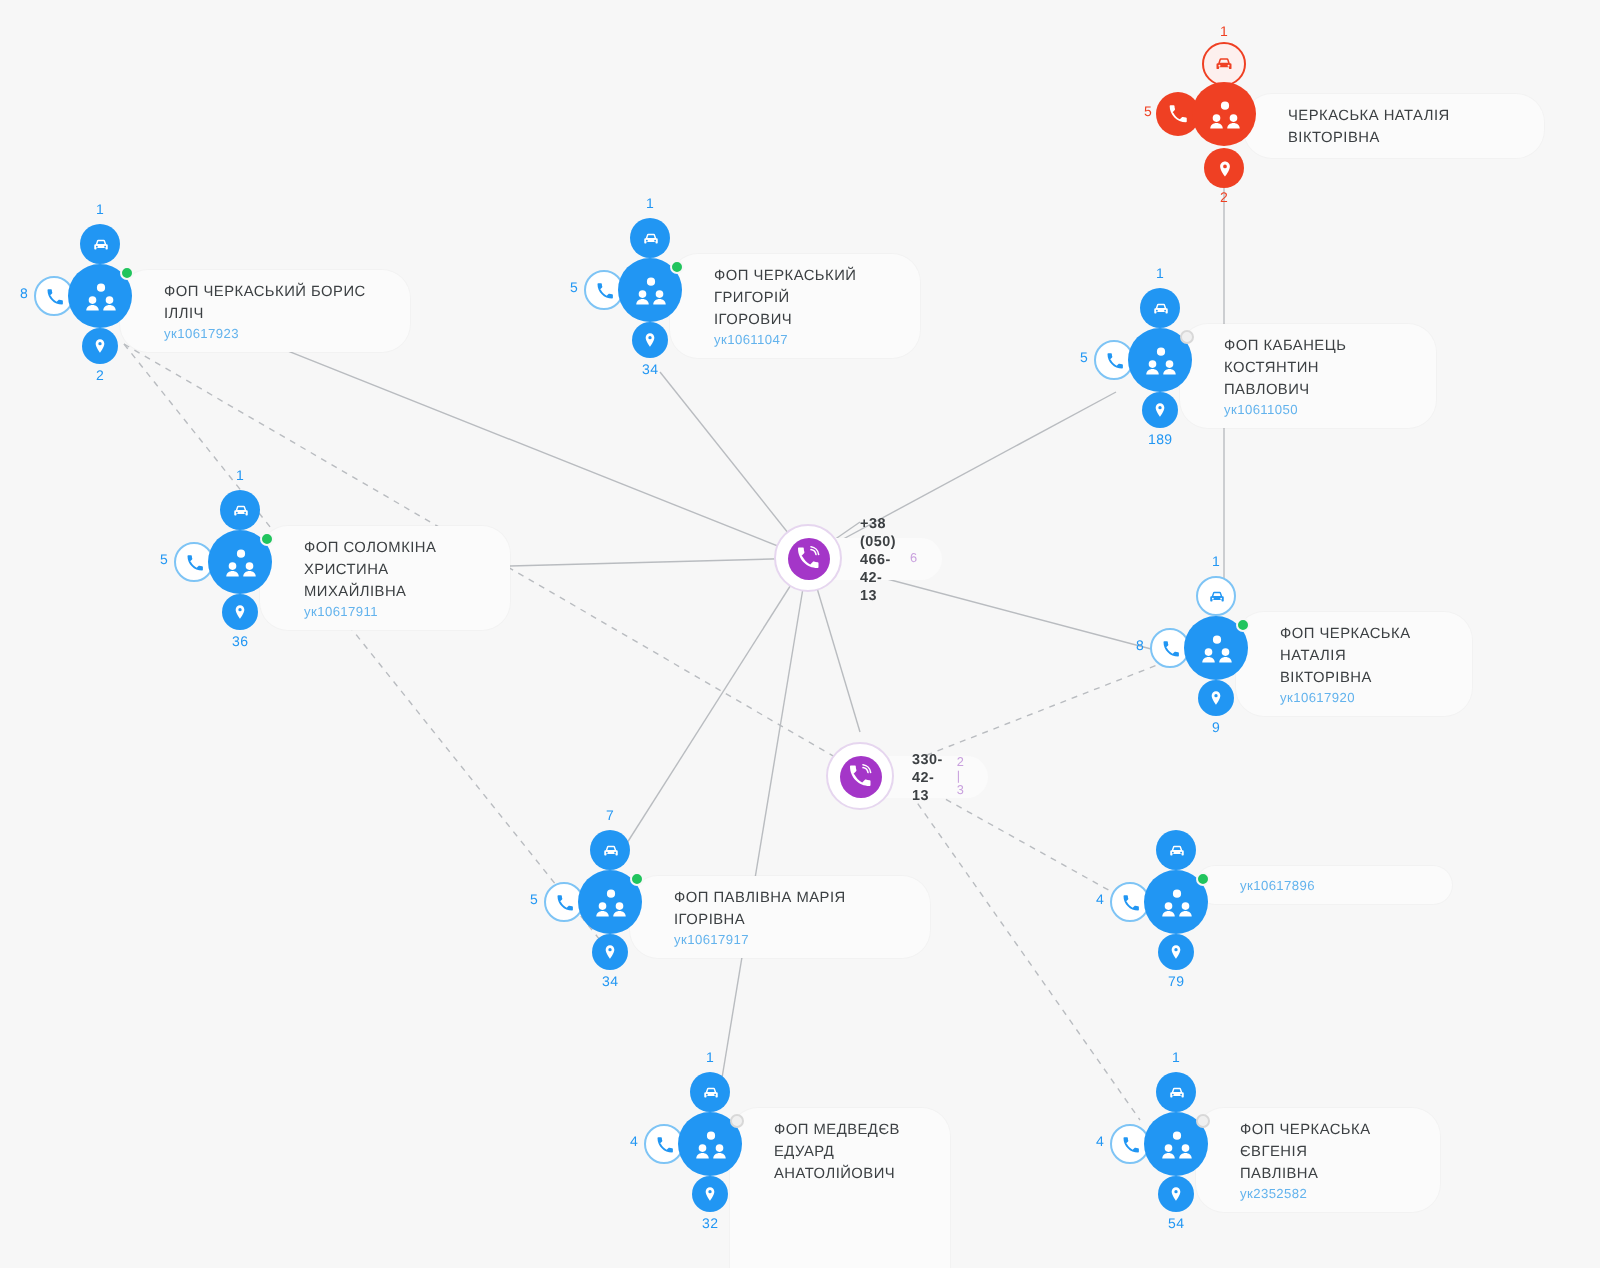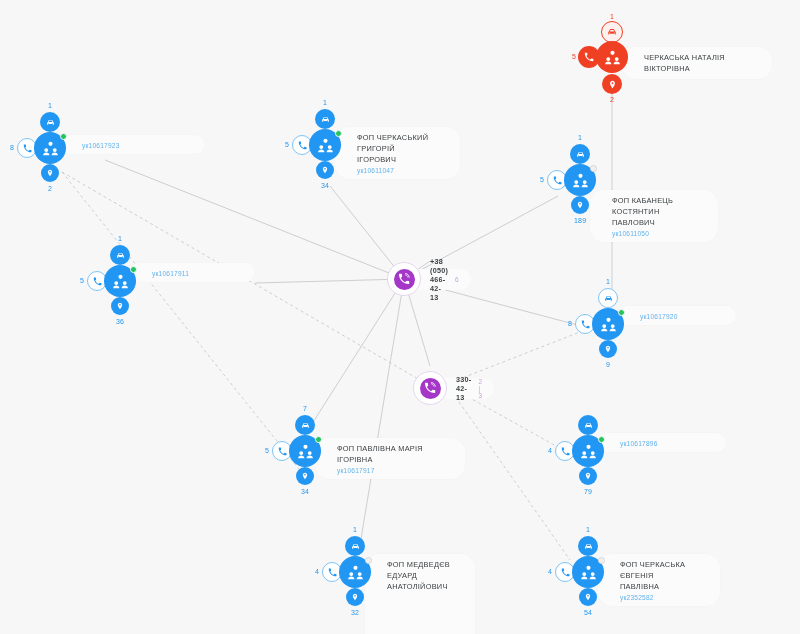--- a/index.html
+++ b/index.html
@@ -211,20 +211,21 @@
     <div class="sat" style="left:-10px; top:17px; width:20px; height:20px; background:#ef4023;">
       <svg width="9" height="9" viewBox="0 0 24 24" fill="#ffffff">
         <path d="M12 2c-3.6 0-6.5 2.9-6.5 6.5C5.5 13.6 12 22 12 22s6.5-8.4 6.5-13.5C18.5 4.9 15.6 2 12 2zm0 9a2.5 2.5 0 110-5 2.5 2.5 0 010 5z"></path>
       </svg>
     </div>
     <div class="count red" style="left:-2px; top:39px;">2</div>
   </div>
 
   <div class="node" style="left:50px; top:148px;">
     <div class="pill" style="left:10px; top:-13px; min-width:145px;">
+      <div class="ttl">ФОП ЧЕРКАСЬКИЙ БОРИС ІЛЛІЧ</div>
       <div class="sub">ук10617923</div>
     </div>
     <div class="check" style="left:10px; top:-15px;"></div>
     <div class="count blue" style="left:-2px; top:-46px;">1</div>
     <div class="sat" style="left:-10px; top:-36px; width:20px; height:20px; background:#2196f3;">
       <svg width="9" height="9" viewBox="0 0 24 24" fill="#ffffff">
         <path d="M5 11l1.5-4.5A2 2 0 018.4 5h7.2a2 2 0 011.9 1.5L19 11h.5a1.5 1.5 0 011.5 1.5V17a1 1 0 01-1 1h-1a1 1 0 01-1-1v-1H6v1a1 1 0 01-1 1H4a1 1 0 01-1-1v-4.5A1.5 1.5 0 014.5 11H5zm2.2-.5h9.6l-1-3.2a.6.6 0 00-.6-.4H8.8a.6.6 0 00-.6.4l-1 3.2zM6.5 13a1.2 1.2 0 100 2.4 1.2 1.2 0 000-2.4zm11 0a1.2 1.2 0 100 2.4 1.2 1.2 0 000-2.4z"></path>
       </svg>
     </div>
     <div class="count blue" style="left:-40px; top:-4px;">8</div>
@@ -280,21 +281,21 @@
     </div>
     <div class="sat" style="left:-9px; top:16px; width:18px; height:18px; background:#2196f3;">
       <svg width="8" height="8" viewBox="0 0 24 24" fill="#ffffff">
         <path d="M12 2c-3.6 0-6.5 2.9-6.5 6.5C5.5 13.6 12 22 12 22s6.5-8.4 6.5-13.5C18.5 4.9 15.6 2 12 2zm0 9a2.5 2.5 0 110-5 2.5 2.5 0 010 5z"></path>
       </svg>
     </div>
     <div class="count blue" style="left:-4px; top:37px;">34</div>
   </div>
 
   <div class="node" style="left:580px; top:180px;">
-    <div class="pill" style="left:10px; top:-18px; min-width:128px;margin-top:28px;">
+    <div class="pill" style="left:10px; top:-18px; min-width:128px;">
       <div class="ttl">ФОП КАБАНЕЦЬ КОСТЯНТИН
 ПАВЛОВИЧ</div>
       <div class="sub">ук10611050</div>
     </div>
     <div class="check hollow" style="left:10px; top:-15px;"></div>
     <div class="count blue" style="left:-2px; top:-46px;">1</div>
     <div class="sat" style="left:-10px; top:-36px; width:20px; height:20px; background:#2196f3;">
       <svg width="9" height="9" viewBox="0 0 24 24" fill="#ffffff">
         <path d="M5 11l1.5-4.5A2 2 0 018.4 5h7.2a2 2 0 011.9 1.5L19 11h.5a1.5 1.5 0 011.5 1.5V17a1 1 0 01-1 1h-1a1 1 0 01-1-1v-1H6v1a1 1 0 01-1 1H4a1 1 0 01-1-1v-4.5A1.5 1.5 0 014.5 11H5zm2.2-.5h9.6l-1-3.2a.6.6 0 00-.6-.4H8.8a.6.6 0 00-.6.4l-1 3.2zM6.5 13a1.2 1.2 0 100 2.4 1.2 1.2 0 000-2.4zm11 0a1.2 1.2 0 100 2.4 1.2 1.2 0 000-2.4z"></path>
       </svg>
@@ -317,20 +318,22 @@
     <div class="sat" style="left:-9px; top:16px; width:18px; height:18px; background:#2196f3;">
       <svg width="8" height="8" viewBox="0 0 24 24" fill="#ffffff">
         <path d="M12 2c-3.6 0-6.5 2.9-6.5 6.5C5.5 13.6 12 22 12 22s6.5-8.4 6.5-13.5C18.5 4.9 15.6 2 12 2zm0 9a2.5 2.5 0 110-5 2.5 2.5 0 010 5z"></path>
       </svg>
     </div>
     <div class="count blue" style="left:-6px; top:37px;">189</div>
   </div>
 
   <div class="node" style="left:120px; top:281px;">
     <div class="pill" style="left:10px; top:-18px; min-width:125px;">
+      <div class="ttl">ФОП СОЛОМКІНА ХРИСТИНА
+МИХАЙЛІВНА</div>
       <div class="sub">ук10617911</div>
     </div>
     <div class="check" style="left:10px; top:-15px;"></div>
     <div class="count blue" style="left:-2px; top:-46px;">1</div>
     <div class="sat" style="left:-10px; top:-36px; width:20px; height:20px; background:#2196f3;">
       <svg width="9" height="9" viewBox="0 0 24 24" fill="#ffffff">
         <path d="M5 11l1.5-4.5A2 2 0 018.4 5h7.2a2 2 0 011.9 1.5L19 11h.5a1.5 1.5 0 011.5 1.5V17a1 1 0 01-1 1h-1a1 1 0 01-1-1v-1H6v1a1 1 0 01-1 1H4a1 1 0 01-1-1v-4.5A1.5 1.5 0 014.5 11H5zm2.2-.5h9.6l-1-3.2a.6.6 0 00-.6-.4H8.8a.6.6 0 00-.6.4l-1 3.2zM6.5 13a1.2 1.2 0 100 2.4 1.2 1.2 0 000-2.4zm11 0a1.2 1.2 0 100 2.4 1.2 1.2 0 000-2.4z"></path>
       </svg>
     </div>
     <div class="count blue" style="left:-40px; top:-4px;">5</div>
@@ -351,20 +354,22 @@
     <div class="sat" style="left:-9px; top:16px; width:18px; height:18px; background:#2196f3;">
       <svg width="8" height="8" viewBox="0 0 24 24" fill="#ffffff">
         <path d="M12 2c-3.6 0-6.5 2.9-6.5 6.5C5.5 13.6 12 22 12 22s6.5-8.4 6.5-13.5C18.5 4.9 15.6 2 12 2zm0 9a2.5 2.5 0 110-5 2.5 2.5 0 010 5z"></path>
       </svg>
     </div>
     <div class="count blue" style="left:-4px; top:37px;">36</div>
   </div>
 
   <div class="node" style="left:608px; top:324px;">
     <div class="pill" style="left:10px; top:-18px; min-width:118px;">
+      <div class="ttl">ФОП ЧЕРКАСЬКА НАТАЛІЯ
+ВІКТОРІВНА</div>
       <div class="sub">ук10617920</div>
     </div>
     <div class="check" style="left:10px; top:-15px;"></div>
     <div class="count blue" style="left:-2px; top:-46px;">1</div>
     <div class="sat" style="left:-10px; top:-36px; width:20px; height:20px; background:#ffffff; border:1.2px solid #7ec4f5;">
       <svg width="9" height="9" viewBox="0 0 24 24" fill="#2196f3">
         <path d="M5 11l1.5-4.5A2 2 0 018.4 5h7.2a2 2 0 011.9 1.5L19 11h.5a1.5 1.5 0 011.5 1.5V17a1 1 0 01-1 1h-1a1 1 0 01-1-1v-1H6v1a1 1 0 01-1 1H4a1 1 0 01-1-1v-4.5A1.5 1.5 0 014.5 11H5zm2.2-.5h9.6l-1-3.2a.6.6 0 00-.6-.4H8.8a.6.6 0 00-.6.4l-1 3.2zM6.5 13a1.2 1.2 0 100 2.4 1.2 1.2 0 000-2.4zm11 0a1.2 1.2 0 100 2.4 1.2 1.2 0 000-2.4z"></path>
       </svg>
     </div>
     <div class="count blue" style="left:-40px; top:-4px;">8</div>

